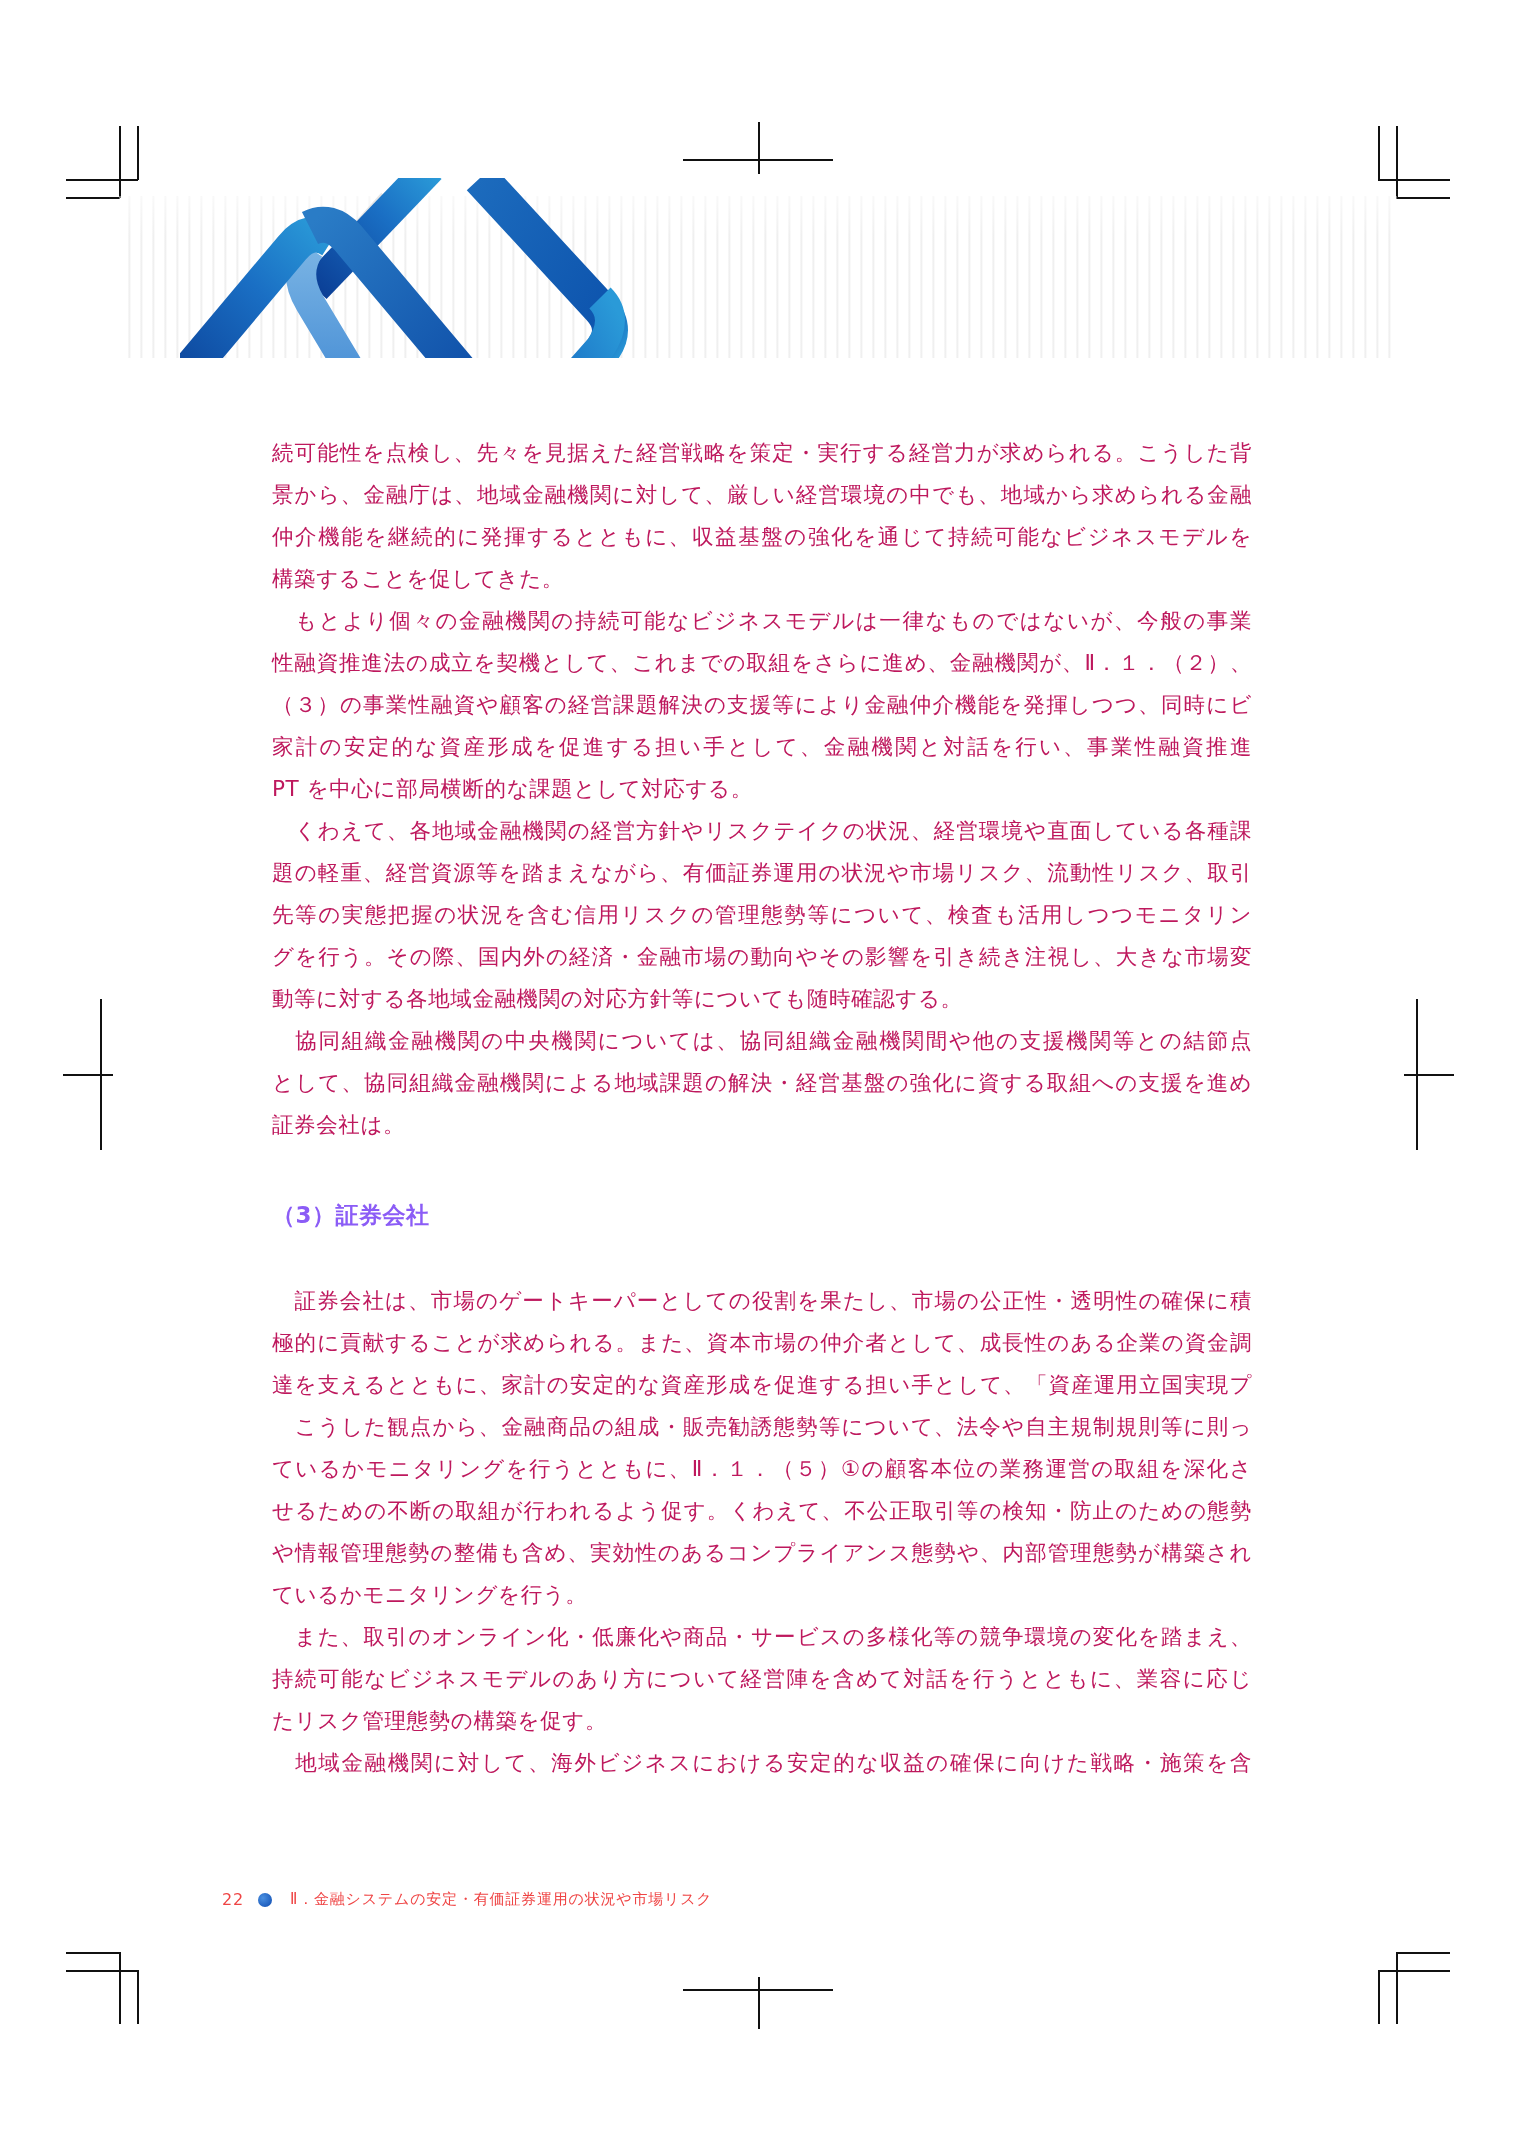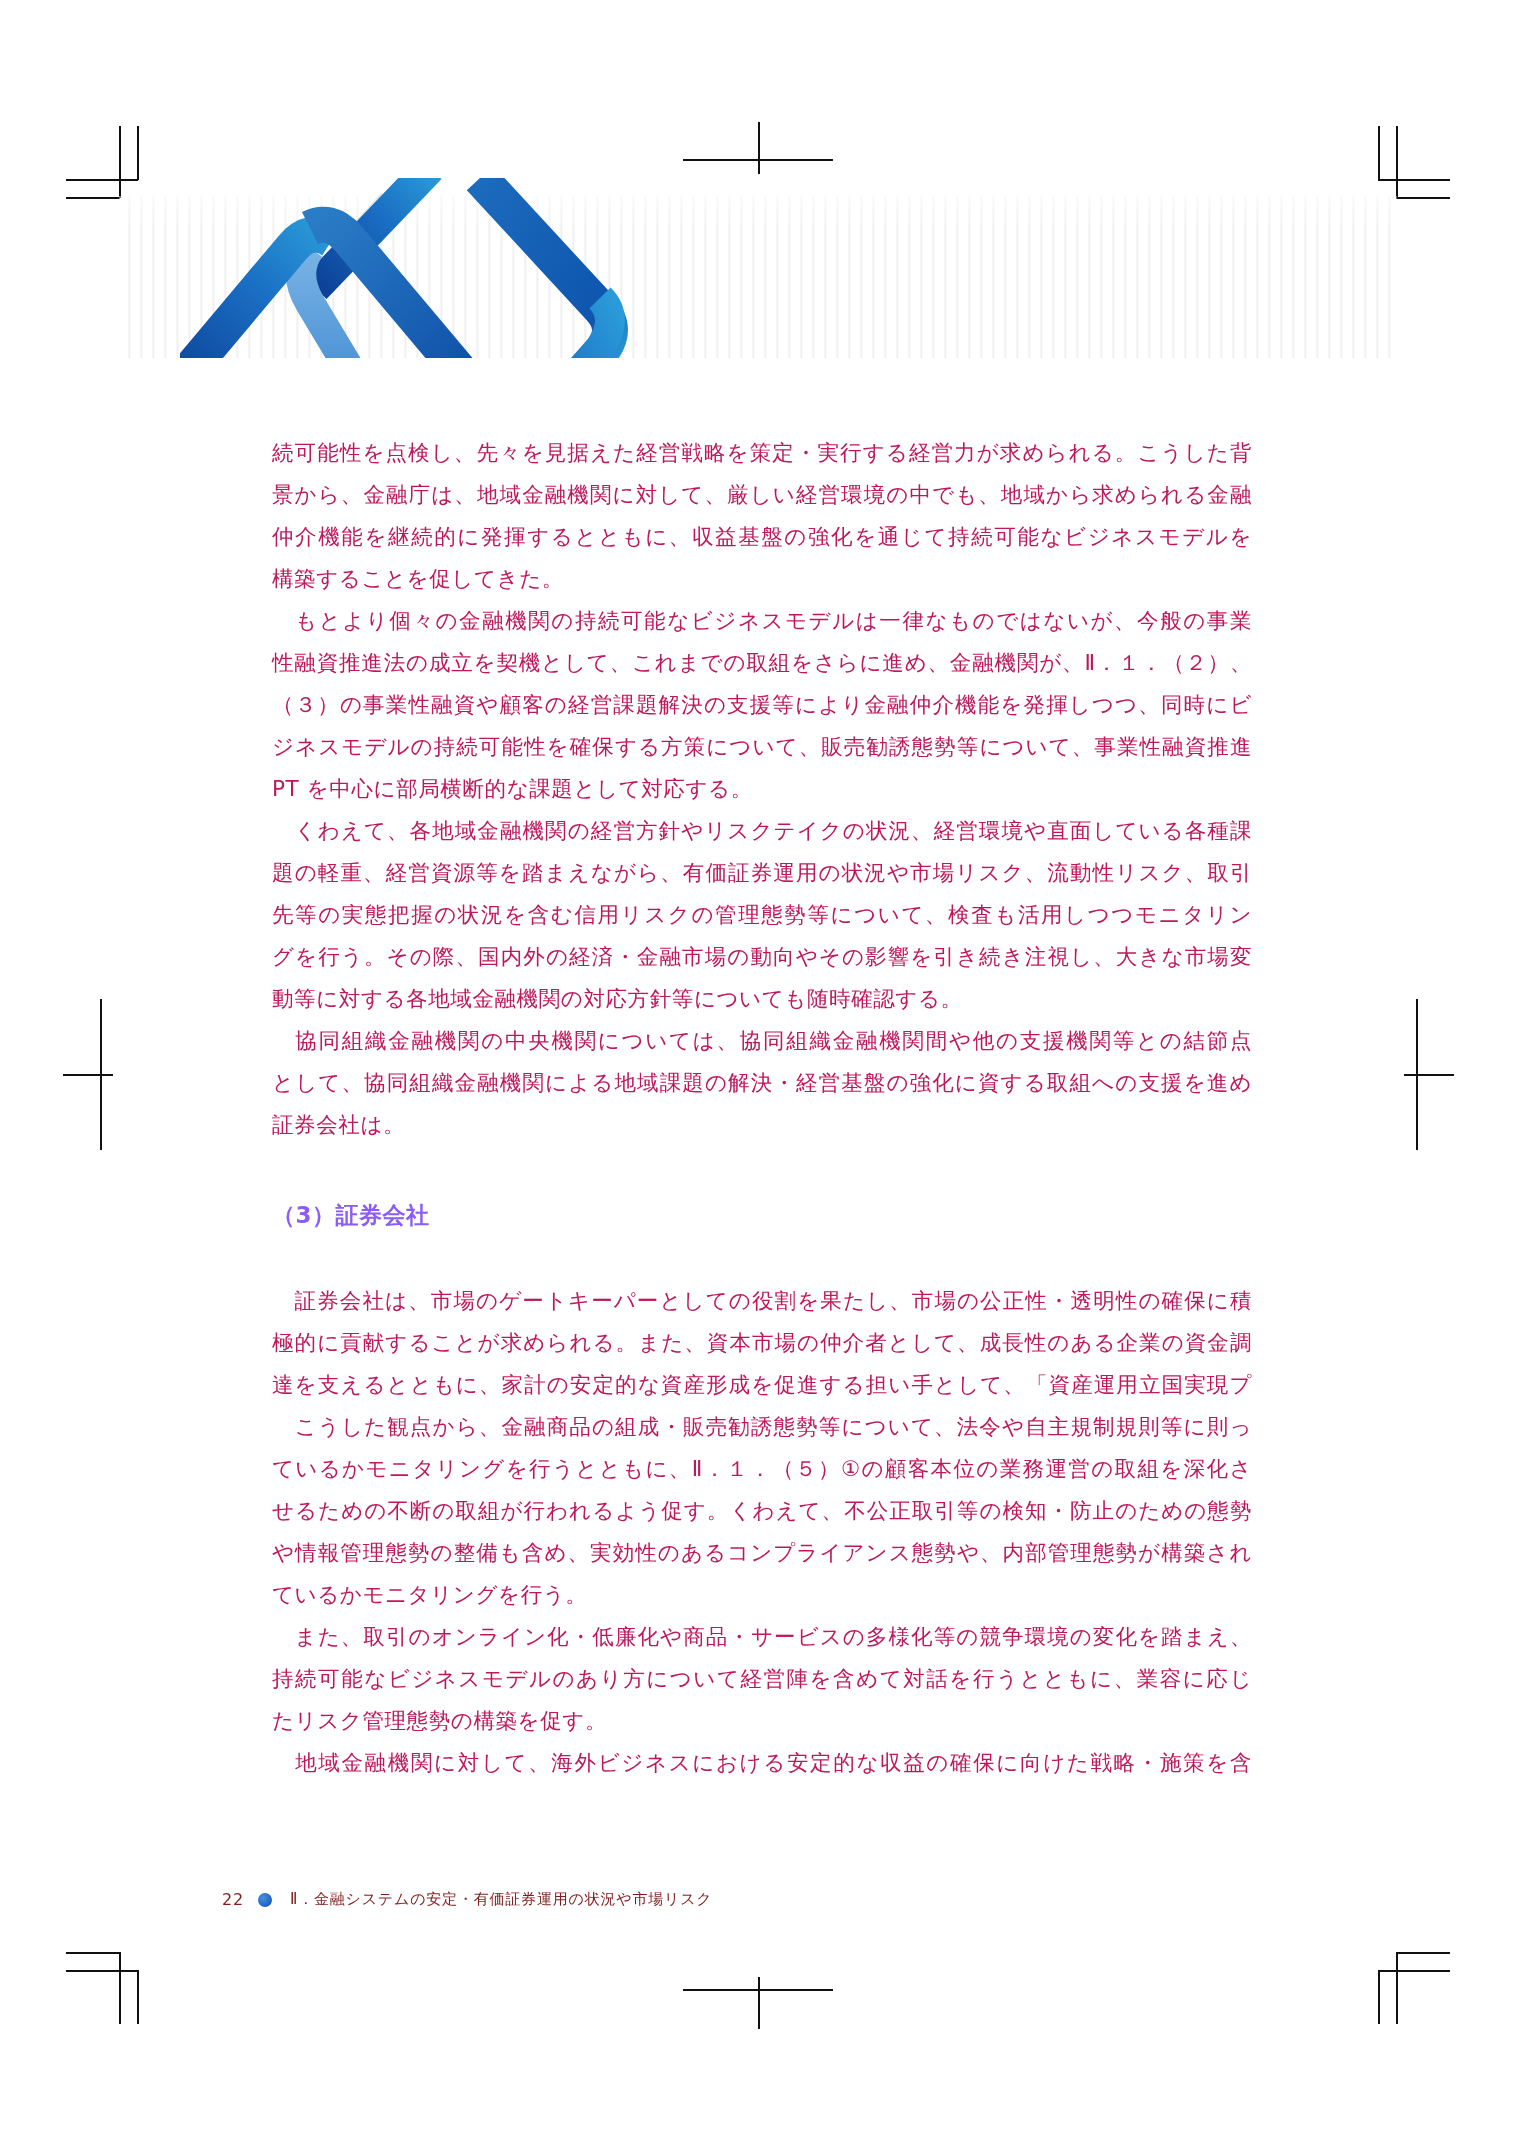--- a/index.html
+++ b/index.html
@@ -23,21 +23,21 @@
   .content { position: absolute; left: 272px; top: 432px; width: 980px;
              font-size: 21.5px; line-height: 42px; letter-spacing: 0.6px; color: #be185d; }
   .content p { margin: 0; text-align: justify; text-align-last: auto; }
   .line { display: block; white-space: nowrap; text-align: justify; text-align-last: justify; }
   .line.last { text-align-last: left; }
   .section-title { position: absolute; left: 272px; top: 1200px; font-size: 23px;
                    font-weight: bold; letter-spacing: 0.5px; color: #8b5cf6; }
   .content2 { top: 1280px; }
 
   
-  .footer { position: absolute; left: 222px; top: 1890px; font-size: 15px; color: #7f1d1d;
+  .footer { position: absolute; left: 222px; top: 1890px; font-size: 15px; color: #ef4444;
             display: flex; align-items: center; letter-spacing: 0.8px; }
   .footer .pageno { margin-right: 14px; font-size: 16px; }
   .footer .dot { width: 14px; height: 14px; border-radius: 50%;
                  background: radial-gradient(circle at 35% 35%, #4a8fe0, #1f5fbf 70%, #184d9f);
                  margin-right: 18px; }
 </style>
 </head>
 <body>
 
 <div class="crop v" style="left:119px;top:126px;height:72px;"></div>
@@ -121,21 +121,21 @@
   <p>
     <span class="line">続可能性を点検し、先々を見据えた経営戦略を策定・実行する経営力が求められる。こうした背</span>
     <span class="line">景から、金融庁は、地域金融機関に対して、厳しい経営環境の中でも、地域から求められる金融</span>
     <span class="line">仲介機能を継続的に発揮するとともに、収益基盤の強化を通じて持続可能なビジネスモデルを</span>
     <span class="line last">構築することを促してきた。</span>
   </p>
   <p>
     <span class="line">　もとより個々の金融機関の持続可能なビジネスモデルは一律なものではないが、今般の事業</span>
     <span class="line">性融資推進法の成立を契機として、これまでの取組をさらに進め、金融機関が、Ⅱ．１．（２）、</span>
     <span class="line">（３）の事業性融資や顧客の経営課題解決の支援等により金融仲介機能を発揮しつつ、同時にビ</span>
-    <span class="line">ジネスモデルの持続可能性を確保する方策について、販売勧誘態勢等について、事業性融資推進</span>
+    <span class="line">家計の安定的な資産形成を促進する担い手として、金融機関と対話を行い、事業性融資推進</span>
     <span class="line last">PT を中心に部局横断的な課題として対応する。</span>
   </p>
   <p>
     <span class="line">　くわえて、各地域金融機関の経営方針やリスクテイクの状況、経営環境や直面している各種課</span>
     <span class="line">題の軽重、経営資源等を踏まえながら、有価証券運用の状況や市場リスク、流動性リスク、取引</span>
     <span class="line">先等の実態把握の状況を含む信用リスクの管理態勢等について、検査も活用しつつモニタリン</span>
     <span class="line">グを行う。その際、国内外の経済・金融市場の動向やその影響を引き続き注視し、大きな市場変</span>
     <span class="line last">動等に対する各地域金融機関の対応方針等についても随時確認する。</span>
   </p>
   <p>

